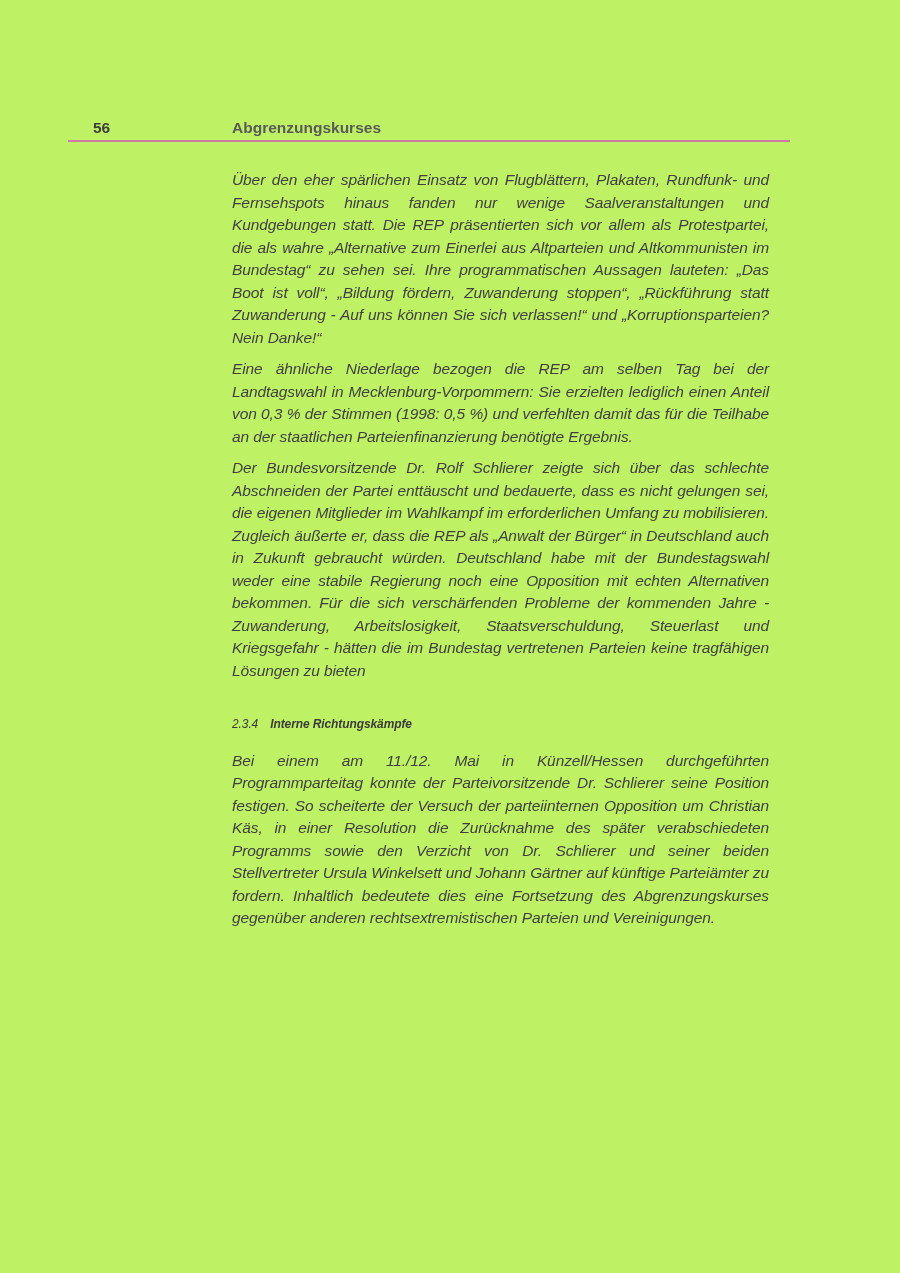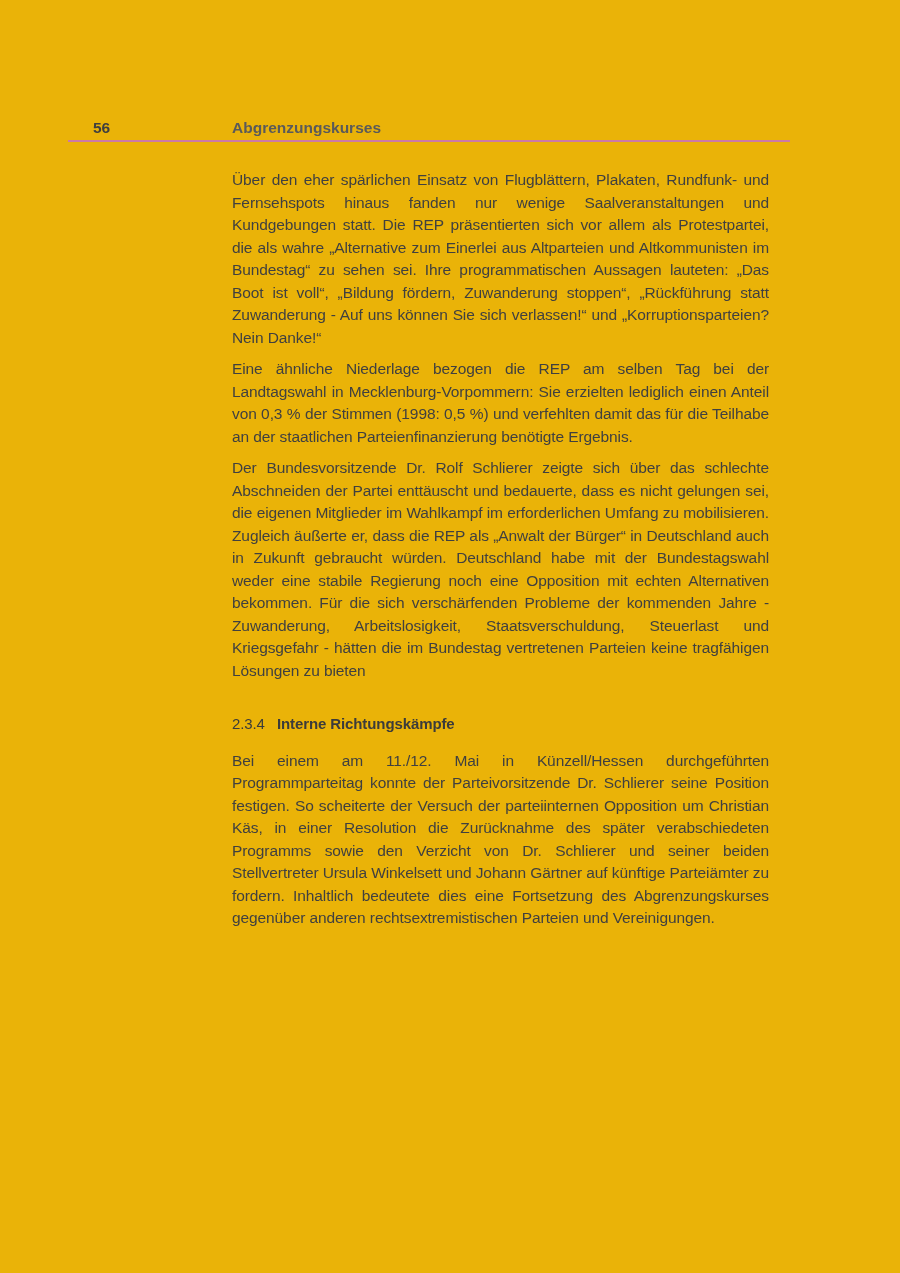--- a/index.html
+++ b/index.html
@@ -5,21 +5,21 @@
   html, body {
     margin: 0;
     padding: 0;
     background: #ffffff;
     font-family: "Liberation Sans", "DejaVu Sans", sans-serif;
   }
   .page {
     position: relative;
     width: 900px;
     height: 1273px;
-    background: #eab308;
+    background: #bef264;
     overflow: hidden;
   }
   .page-num {
     position: absolute;
     top: 119px;
     left: 93px;
     font-size: 15.5px;
     font-weight: bold;
     color: #3f3f3f;
   }
@@ -42,27 +42,28 @@
   .main {
     position: absolute;
     top: 169px;
     left: 232px;
     width: 537px;
     color: #404040;
     font-size: 15.5px;
     line-height: 22.5px;
     text-align: justify;
     letter-spacing: -0.1px;
+    font-style: italic;
   }
   .main p {
     margin: 0 0 9px 0;
   }
   .section-heading {
     margin: 31px 0 14px 0;
-    font-size: 15px;
+    font-size: 12px;
     line-height: 22.5px;
     color: #3b3b3b;
     text-align: left;
   }
   .section-heading .sec-num {
     font-weight: normal;
     margin-right: 12px;
   }
   .section-heading .sec-title {
     font-weight: bold;

